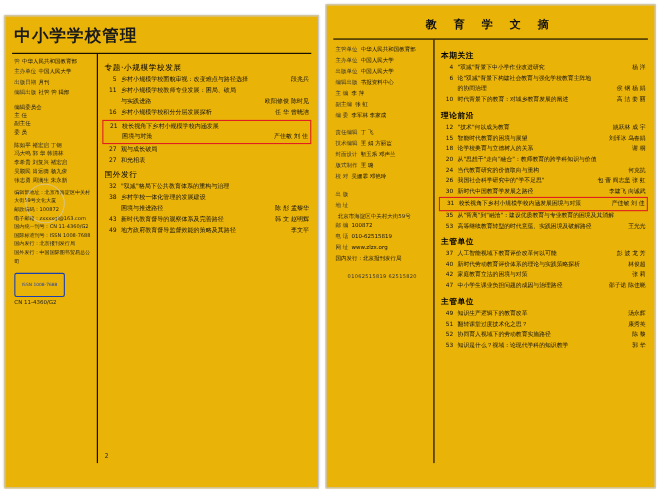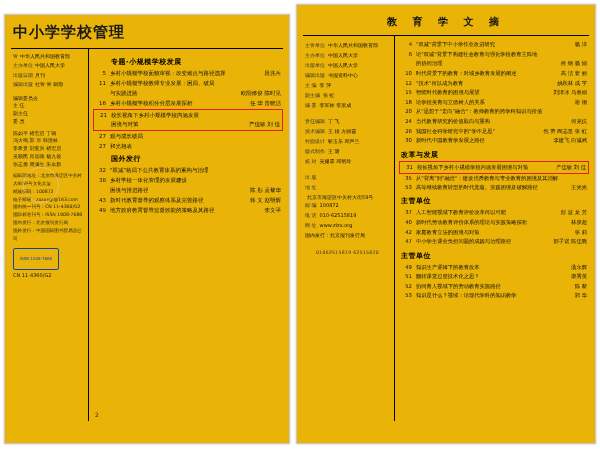--- a/index.html
+++ b/index.html
@@ -46,22 +46,22 @@
     font-size:5.5px;
     color:#111;
     padding:4px 2px 0 6px;
     box-sizing:border-box;
     position:relative;
   }
   .meta-line{display:flex;gap:2px;margin-bottom:1.5px;}
   .meta-k{color:#333;white-space:nowrap;}
   .meta-v{color:#111;white-space:nowrap;overflow:hidden;}
   .sect-h{
-    font-weight:bold;font-size:7px;color:#000;
-    margin:4px 0 3px 16px;letter-spacing:.5px;
+    font-weight:normal;font-size:7px;color:#000;
+    margin:4px 0 3px 0;letter-spacing:.5px;
   }
   .entry{
     display:flex;align-items:flex-start;
     margin-bottom:2.5px;line-height:1.35;
   }
   .entry .num{width:11px;flex:none;text-align:right;padding-right:4px;color:#111;}
   .entry .txt{flex:1;}
   .entry .au{color:#111;white-space:nowrap;padding-left:4px;}
   .sub{padding-left:15px;line-height:1.35;margin-bottom:2.5px;display:flex;}
   .sub .txt{flex:1;}
@@ -339,39 +339,41 @@
           <span class="v">www.zlzx.org</span>
         </div>
       <div class="rmeta">
           <span class="v">国内发行：北京报刊发行局</span>
         </div>
       <div class="footer-right" style="margin-top:10px;">01062515819  62515820</div>
     </div>
 
     <div class="right-col-b">
 
+      <div class="r-sect">本期关注</div>
       <div class="entry">
         <span class="num">4</span>
         <span class="txt">"双减"背景下中小学作业改进研究</span>
         <span class="au">杨  洋</span>
       </div>
       <div class="entry">
         <span class="num">6</span>
         <span class="txt">论"双减"背景下构建社会教育与强化学校教育主阵地</span>
       </div>
       <div class="sub">
         <span class="txt">的协同治理</span>
         <span class="au">侯  钢 杨  娟</span>
       </div>
       <div class="entry">
         <span class="num">10</span>
         <span class="txt">时代背景下的教育：对城乡教育发展的阐述</span>
         <span class="au">高  洁 姜  丽</span>
       </div>
 
+      <div class="r-sect">理论前沿</div>
       <div class="entry">
         <span class="num">12</span>
         <span class="txt">"技术"何以成为教育</span>
         <span class="au">姚跃林 成  宇</span>
       </div>
       <div class="entry">
         <span class="num">15</span>
         <span class="txt">智能时代教育的困境与展望</span>
         <span class="au">刘泽冰 乌春娟</span>
       </div>
@@ -393,21 +395,20 @@
         <span class="num">26</span>
         <span class="txt">我国社会科学研究中的"学不足思"</span>
         <span class="au">包  蕾 阎志坚 张  虹</span>
       </div>
       <div class="entry">
         <span class="num">30</span>
         <span class="txt">新时代中国教育学发展之路径</span>
         <span class="au">李建飞 向诚武</span>
       </div>
 
-      <div class="r-sect">改革与发展</div>
       <div class="hl" style="margin:3px 0;">
         <div class="entry" style="margin-bottom:0;">
           <span class="num">31</span>
           <span class="txt">校长视角下乡村小规模学校内涵发展困境与对策</span>
           <span class="au">产佳敏 刘  佳</span>
         </div>
       </div>
       <div class="entry">
         <span class="num">35</span>
         <span class="txt">从"背离"到"融洽"：建设优质教育与专业教育的困境及其消解</span>

